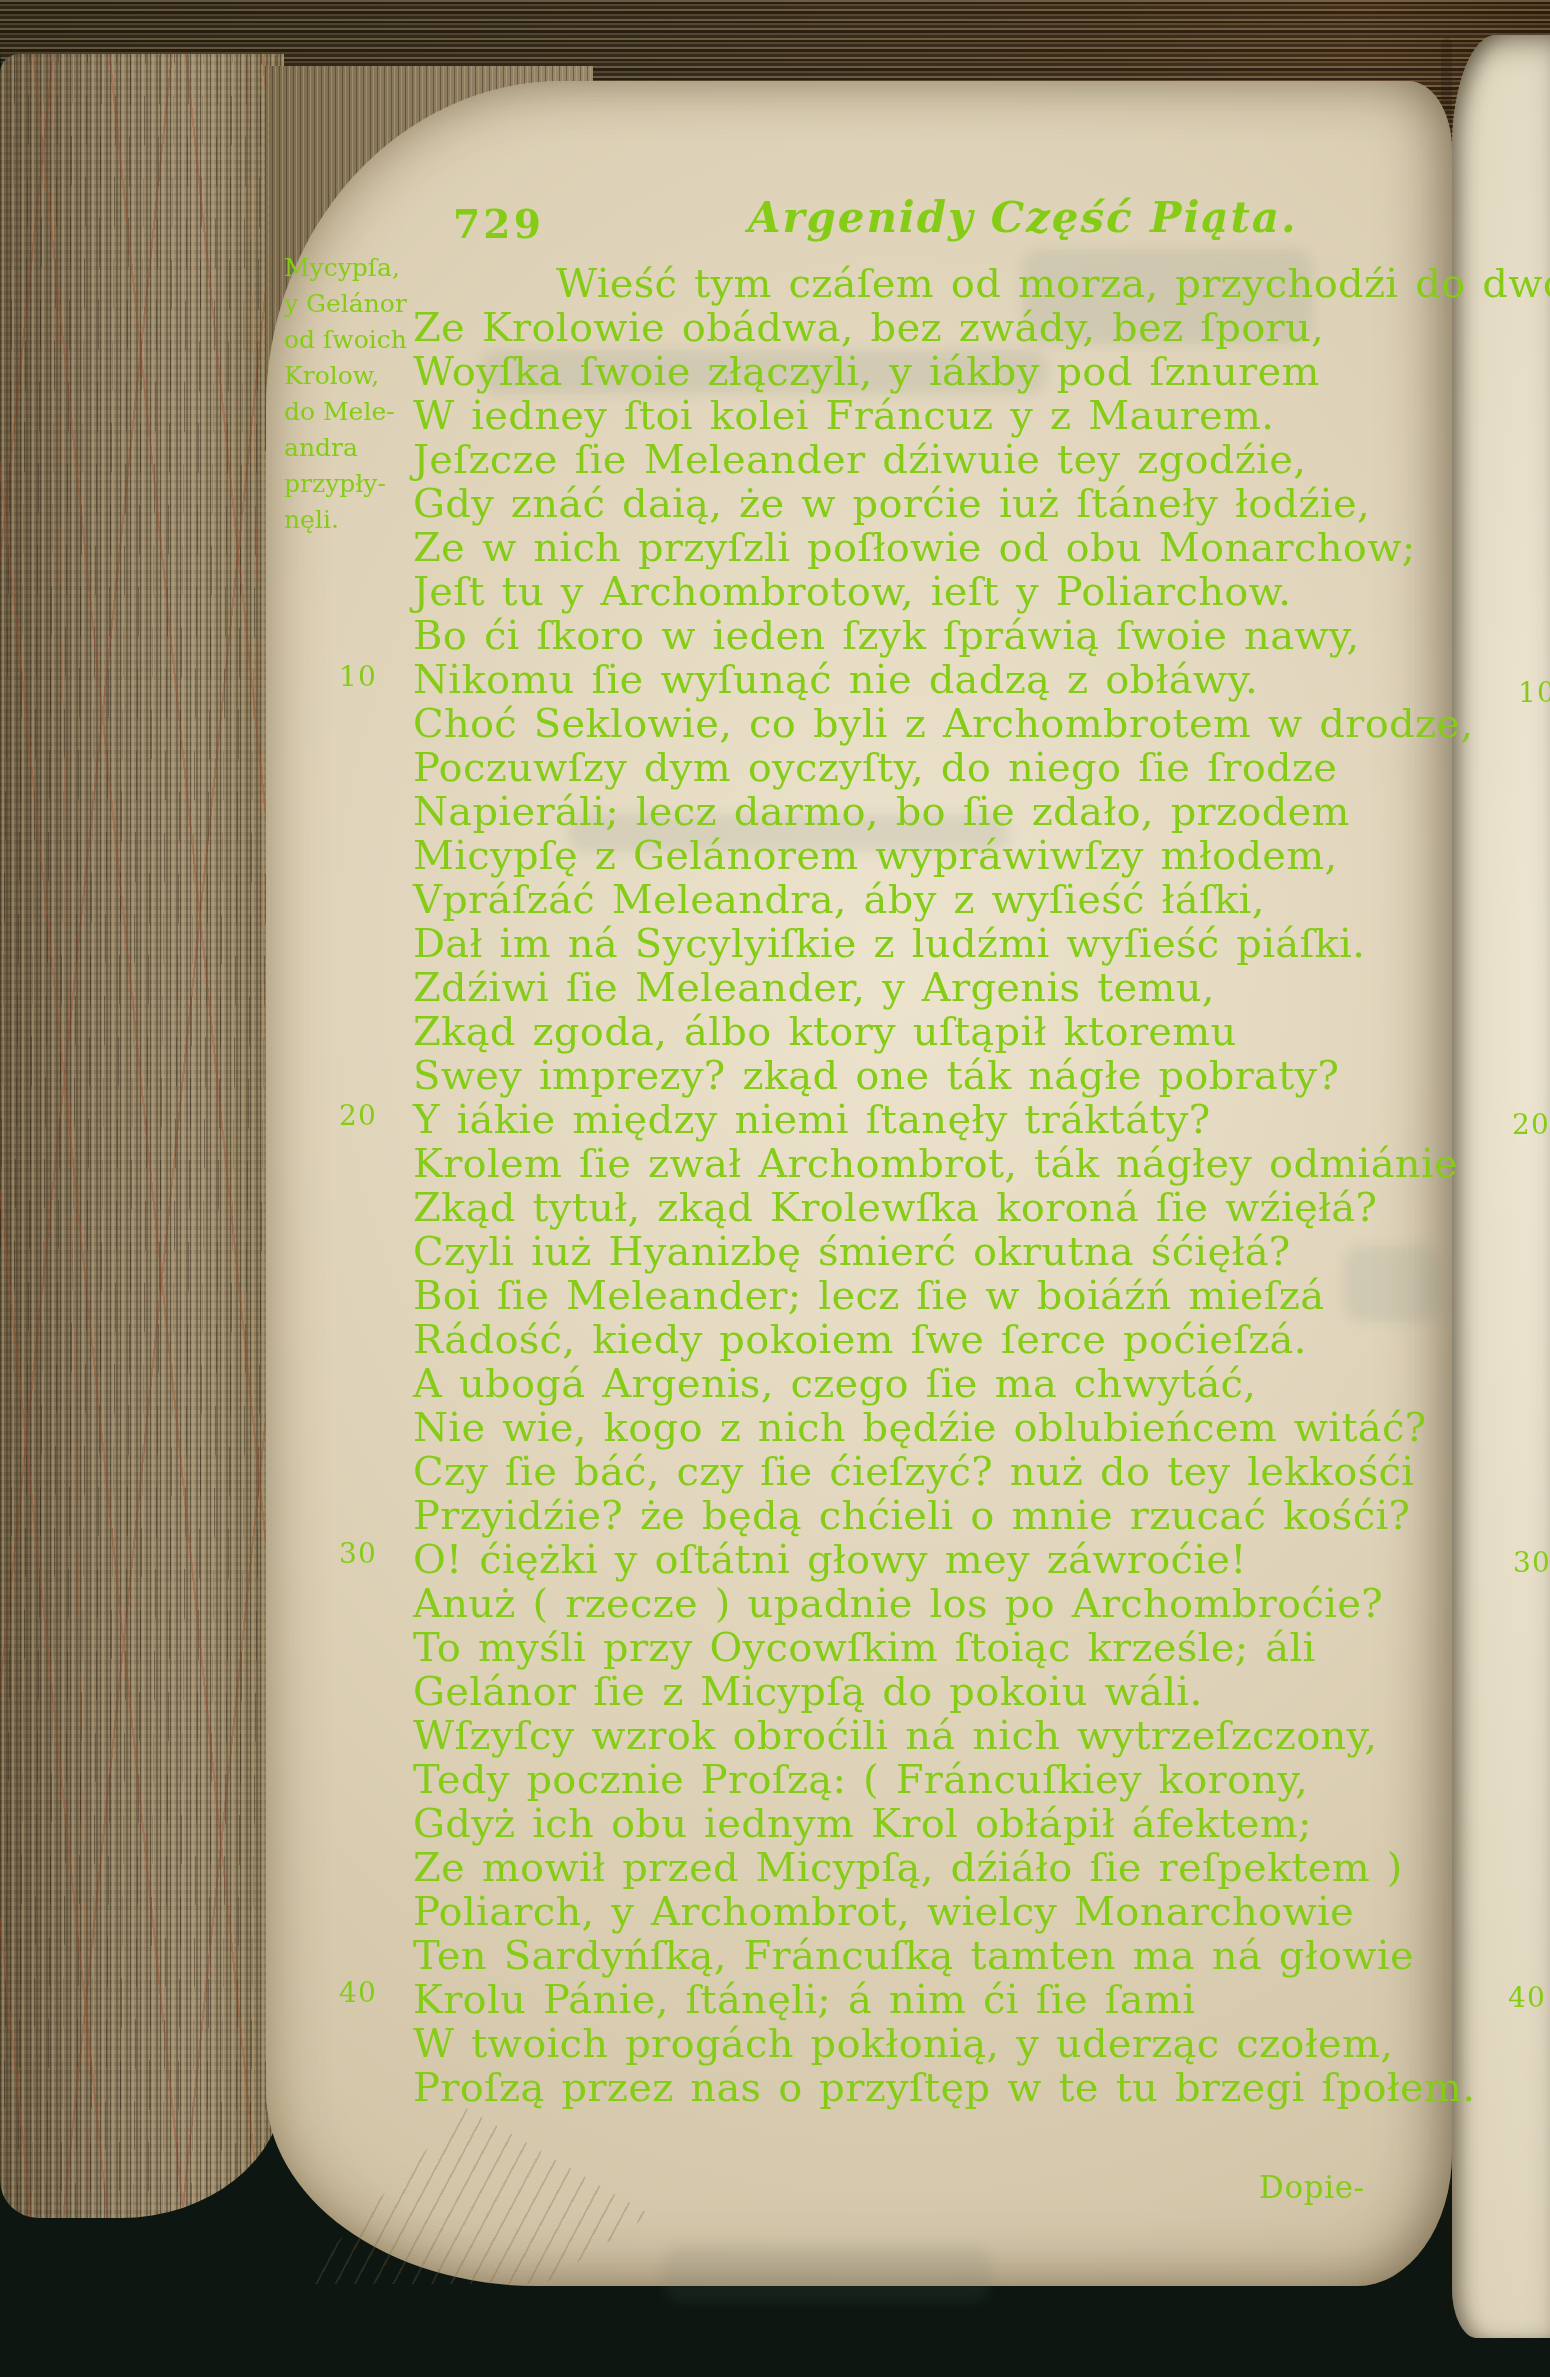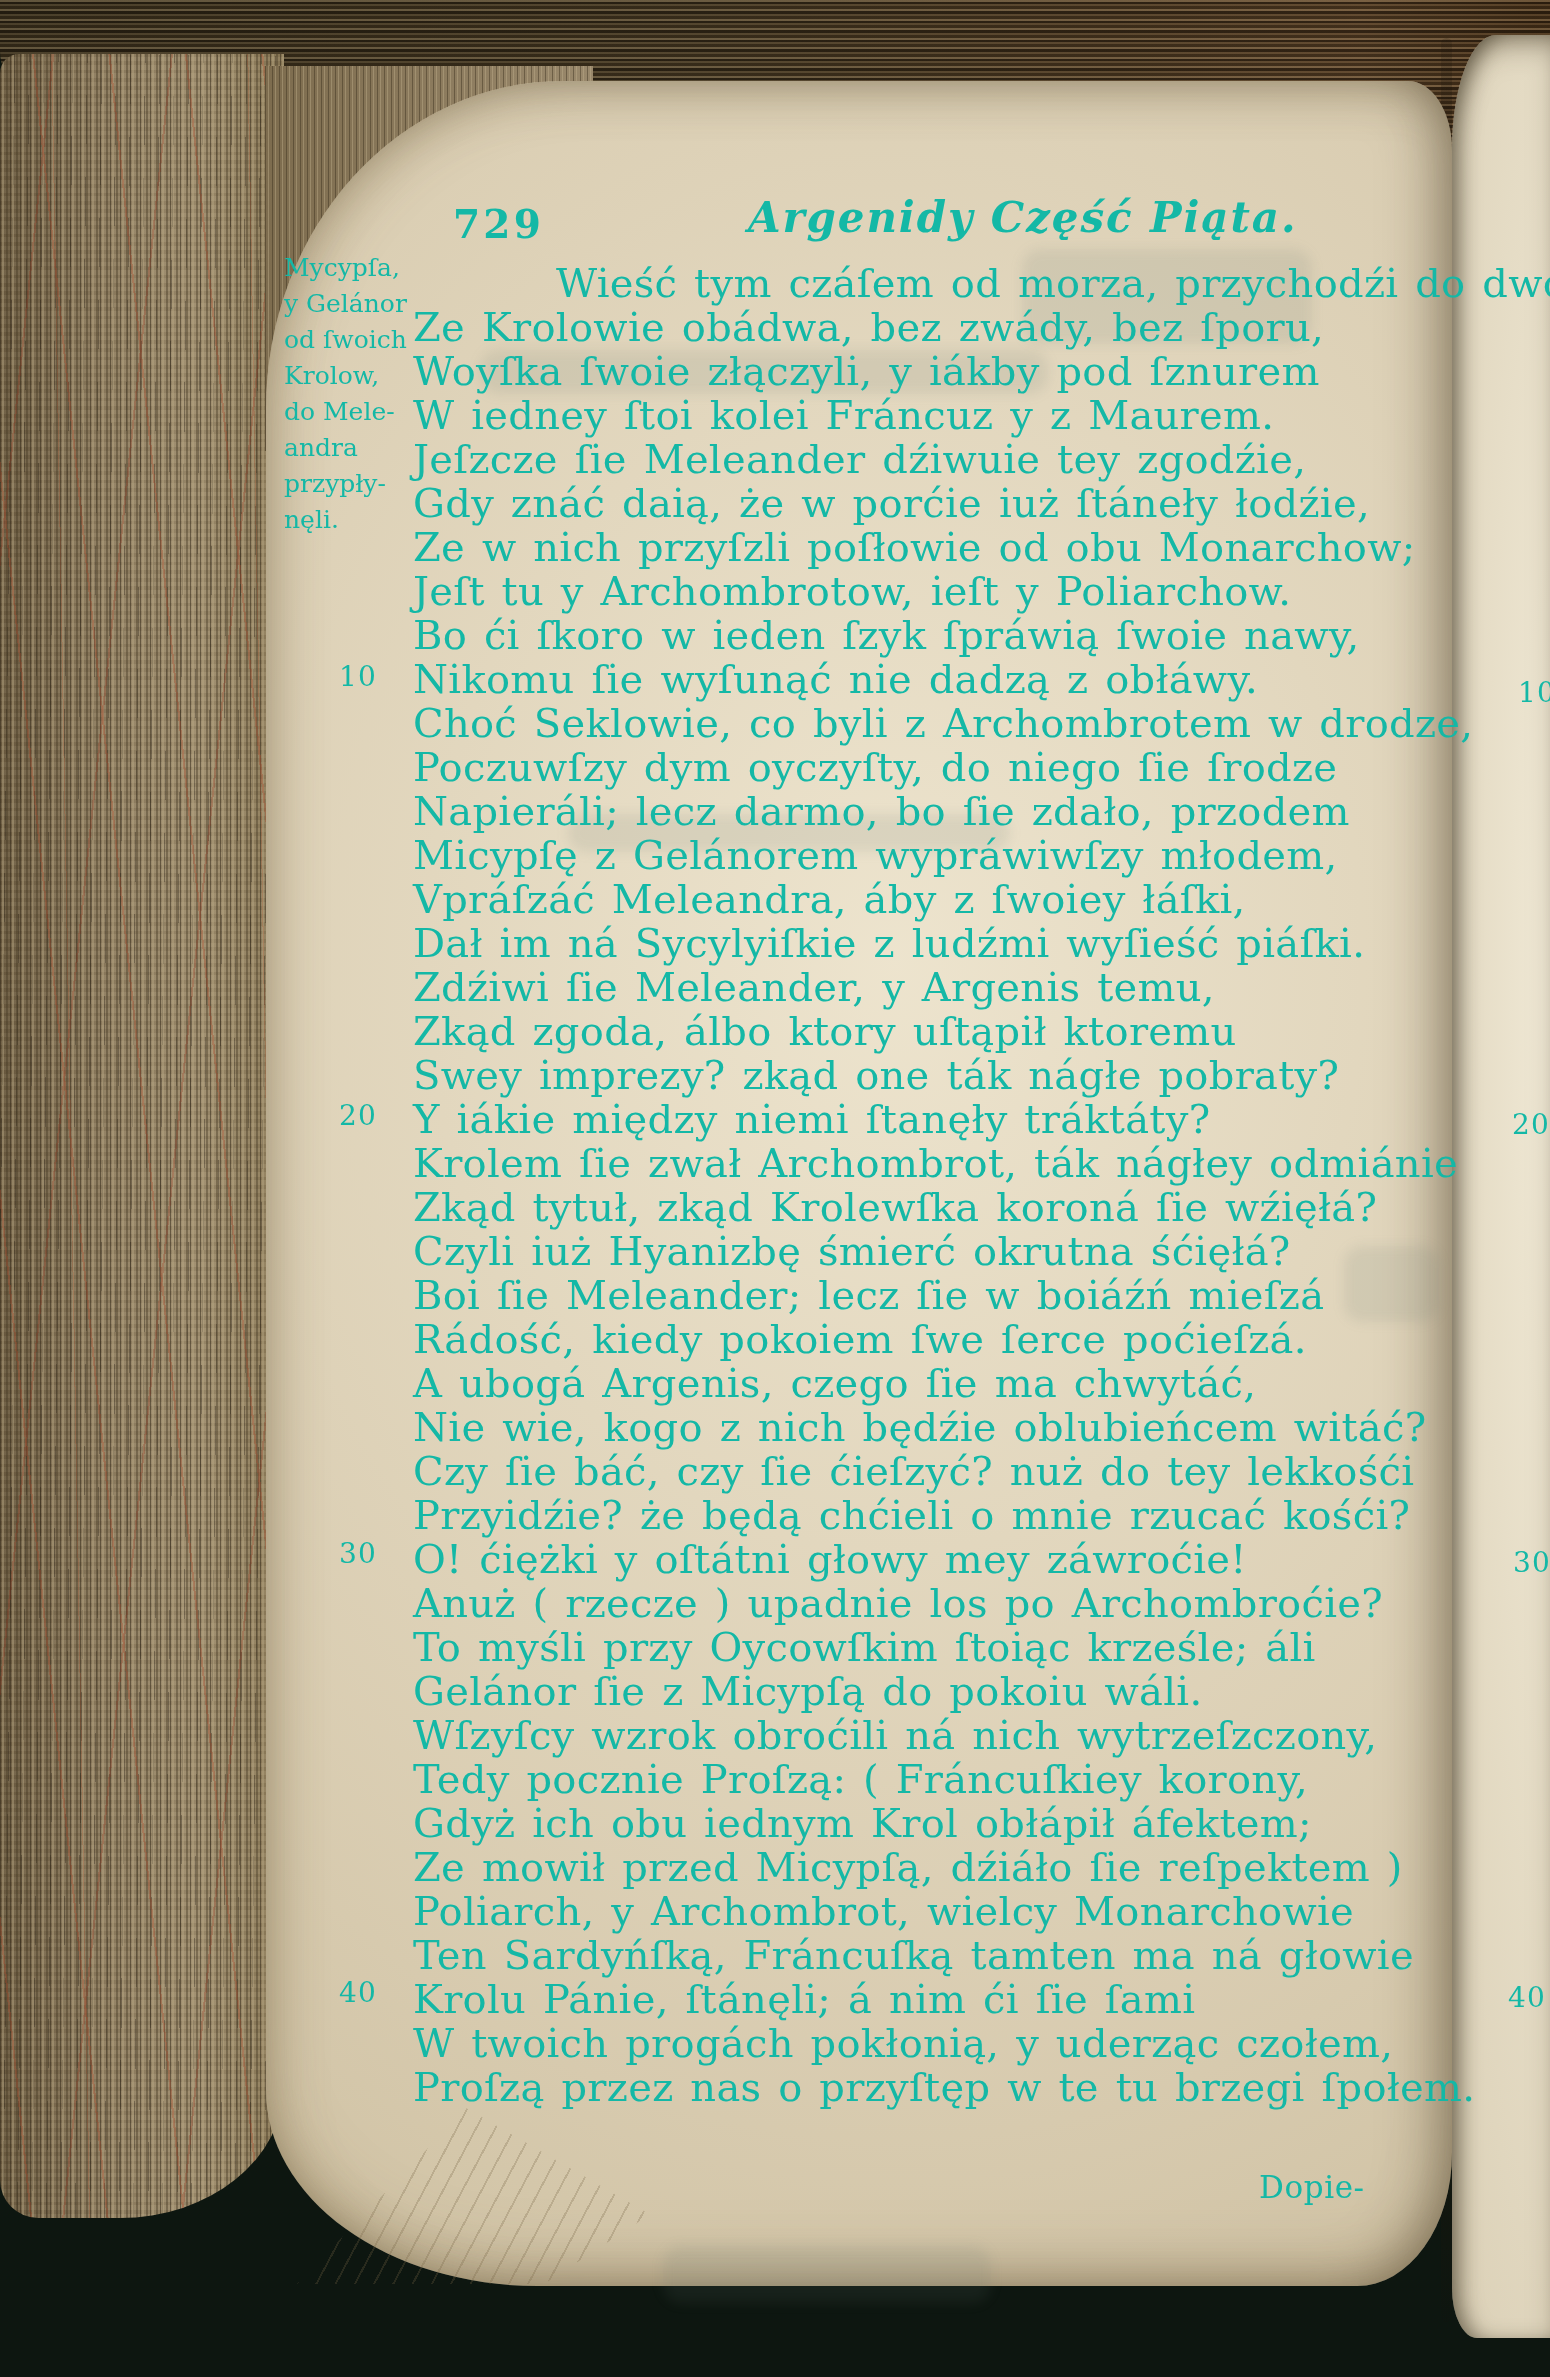--- a/index.html
+++ b/index.html
@@ -58,21 +58,21 @@
                inset 0 -28px 76px -25px rgba(120,100,62,.38);}
   .dogear{position:absolute;left:297px;top:2101px;width:353px;height:183px;opacity:.8;
     clip-path:polygon(0% 100%, 48% 4%, 100% 62%, 70% 100%);
     background:linear-gradient(118deg,#d9cdaf 0%,#c6b796 55%,#a99872 100%);
     background-image:repeating-linear-gradient(118deg, rgba(118,100,68,.33) 0 1.9px, rgba(0,0,0,0) 1.9px 17px);}
 
   
   .ghost{position:absolute;background:rgba(100,116,108,.12);filter:blur(5.7px);border-radius:19px;}
 
   
-  .ink{color:#14b8a6;}
+  .ink{color:#84cc16;}
   .page-number{position:absolute;left:453px;top:201px;font-size:39px;font-weight:600;letter-spacing:3.2px;}
   .running-header{position:absolute;left:748px;top:193px;font-size:42px;font-style:italic;font-weight:600;letter-spacing:1.9px;}
   .margin-note{position:absolute;left:284px;top:250px;width:153px;font-size:25px;line-height:36px;}
   .margin-note div{white-space:nowrap;}
   .verse{position:absolute;left:413px;top:261px;width:1028px;font-size:40px;line-height:44px;
          letter-spacing:0.3px;word-spacing:3.8px;}
   .verse .bl{white-space:nowrap;height:44px;}
   .verse .bl:first-child{text-indent:143px;}
   .vnum{position:absolute;left:339px;width:57px;font-size:28px;letter-spacing:1.3px;}
   .fnum{position:absolute;font-size:28px;letter-spacing:1.3px;}
@@ -128,21 +128,21 @@
     <div class="bl">Jeſzcze ſie Meleander dźiwuie tey zgodźie,</div>
     <div class="bl">Gdy znáć daią, że w porćie iuż ſtáneły łodźie,</div>
     <div class="bl">Ze w nich przyſzli poſłowie od obu Monarchow;</div>
     <div class="bl">Jeſt tu y Archombrotow, ieſt y Poliarchow.</div>
     <div class="bl">Bo ći ſkoro w ieden ſzyk ſpráwią ſwoie nawy,</div>
     <div class="bl">Nikomu ſie wyſunąć nie dadzą z obłáwy.</div>
     <div class="bl">Choć Seklowie, co byli z Archombrotem w drodze,</div>
     <div class="bl">Poczuwſzy dym oyczyſty, do niego ſie ſrodze</div>
     <div class="bl">Napieráli; lecz darmo, bo ſie zdało, przodem</div>
     <div class="bl">Micypſę z Gelánorem wypráwiwſzy młodem,</div>
-    <div class="bl">Vpráſzáć Meleandra, áby z ſwoiey łáſki,</div>
+    <div class="bl">Vpráſzáć Meleandra, áby z wyſieść łáſki,</div>
     <div class="bl">Dał im ná Sycylyiſkie z ludźmi wyſieść piáſki.</div>
     <div class="bl">Zdźiwi ſie Meleander, y Argenis temu,</div>
     <div class="bl">Zkąd zgoda, álbo ktory uſtąpił ktoremu</div>
     <div class="bl">Swey imprezy? zkąd one ták nágłe pobraty?</div>
     <div class="bl">Y iákie między niemi ſtanęły tráktáty?</div>
     <div class="bl">Krolem ſie zwał Archombrot, ták nágłey odmiánie</div>
     <div class="bl">Zkąd tytuł, zkąd Krolewſka koroná ſie wźięłá?</div>
     <div class="bl">Czyli iuż Hyanizbę śmierć okrutna śćięłá?</div>
     <div class="bl">Boi ſie Meleander; lecz ſie w boiáźń mieſzá</div>
     <div class="bl">Rádość, kiedy pokoiem ſwe ſerce poćieſzá.</div>

